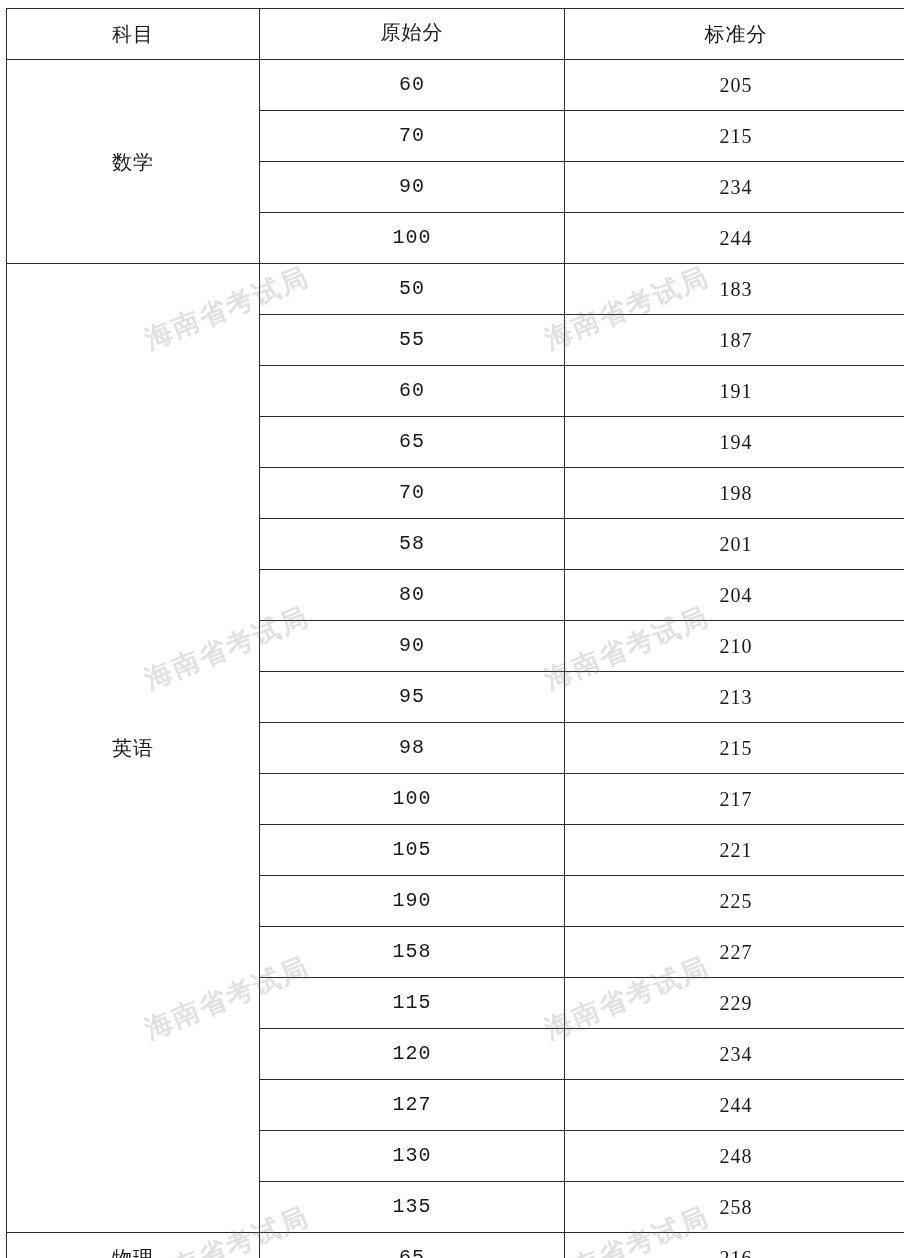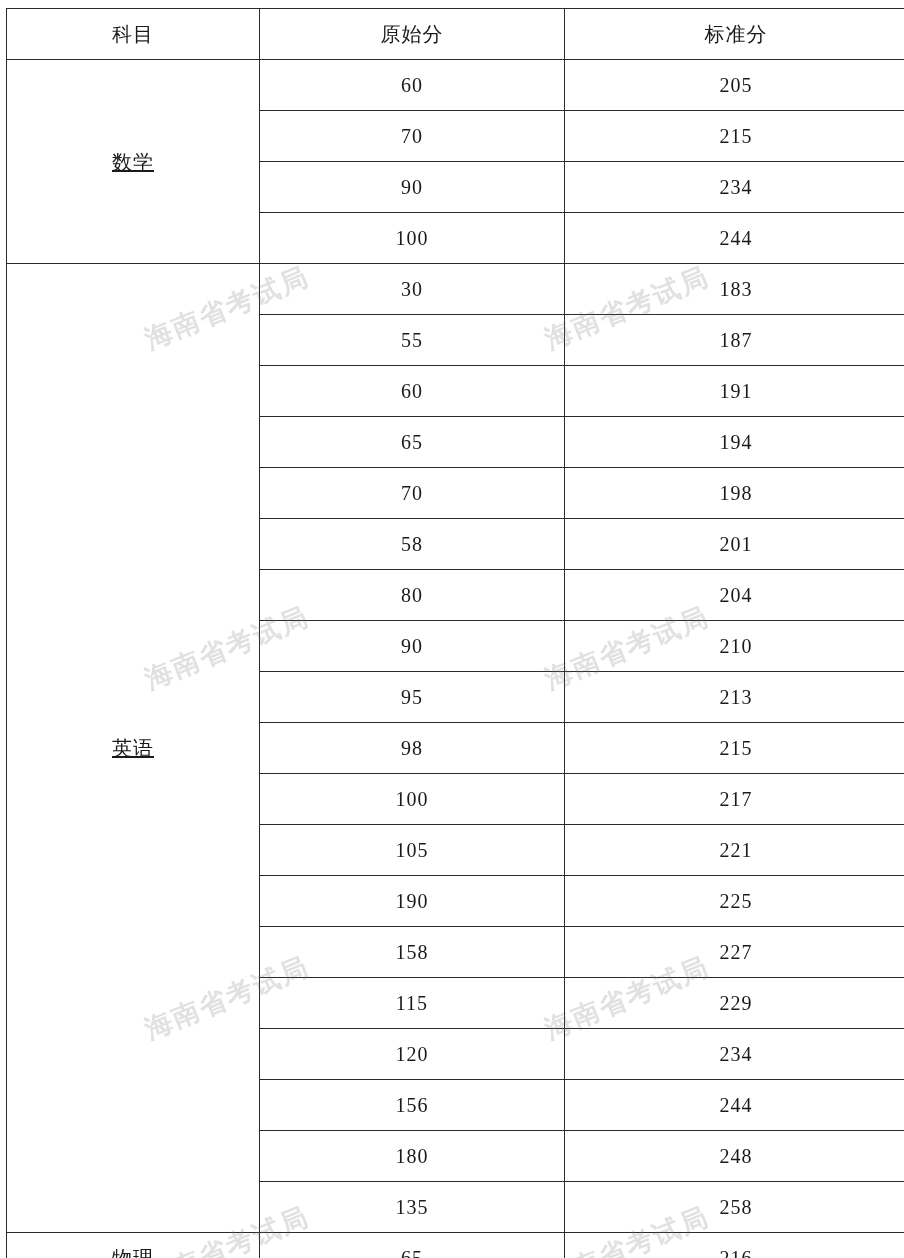--- a/index.html
+++ b/index.html
@@ -30,30 +30,29 @@
     border: 1px solid #2b2b2b;
     text-align: center;
     vertical-align: middle;
     font-size: 20px;
     letter-spacing: 1px;
     height: 48px;
     line-height: 1.2;
     background: transparent;
   }
   td.col-subject { width: 250px; }
-  td.col-raw { width: 302px; }
+  td.col-raw { width: 302px; font-family: Liberation Mono, monospace; }
   td.col-std { width: 340px; }
   .head-cell {
     font-size: 21px;
     letter-spacing: 4px;
   }
   .subject-cell {
     font-size: 21px;
     letter-spacing: 4px;
-    text-decoration: underline;
   }
   .num-cell {
     font-family: "Liberation Serif", "DejaVu Serif", serif;
     font-size: 21px;
     letter-spacing: 0.5px;
   }
   
   #watermark-layer {
     position: absolute;
     left: 0;
@@ -100,21 +99,21 @@
         <td class="col-raw num-cell">90</td>
         <td class="col-std num-cell">234</td>
       </tr>
       <tr>
         <td class="col-raw num-cell">100</td>
         <td class="col-std num-cell">244</td>
       </tr>
 
       <tr>
         <td class="col-subject subject-cell" rowspan="19">英语</td>
-        <td class="col-raw num-cell">30</td>
+        <td class="col-raw num-cell">50</td>
         <td class="col-std num-cell">183</td>
       </tr>
       <tr>
         <td class="col-raw num-cell">55</td>
         <td class="col-std num-cell">187</td>
       </tr>
       <tr>
         <td class="col-raw num-cell">60</td>
         <td class="col-std num-cell">191</td>
       </tr>
@@ -164,25 +163,25 @@
       </tr>
       <tr>
         <td class="col-raw num-cell">115</td>
         <td class="col-std num-cell">229</td>
       </tr>
       <tr>
         <td class="col-raw num-cell">120</td>
         <td class="col-std num-cell">234</td>
       </tr>
       <tr>
-        <td class="col-raw num-cell">156</td>
+        <td class="col-raw num-cell">127</td>
         <td class="col-std num-cell">244</td>
       </tr>
       <tr>
-        <td class="col-raw num-cell">180</td>
+        <td class="col-raw num-cell">130</td>
         <td class="col-std num-cell">248</td>
       </tr>
       <tr>
         <td class="col-raw num-cell">135</td>
         <td class="col-std num-cell">258</td>
       </tr>
 
       <tr>
         <td class="col-subject subject-cell">物理</td>
         <td class="col-raw num-cell">65</td>

